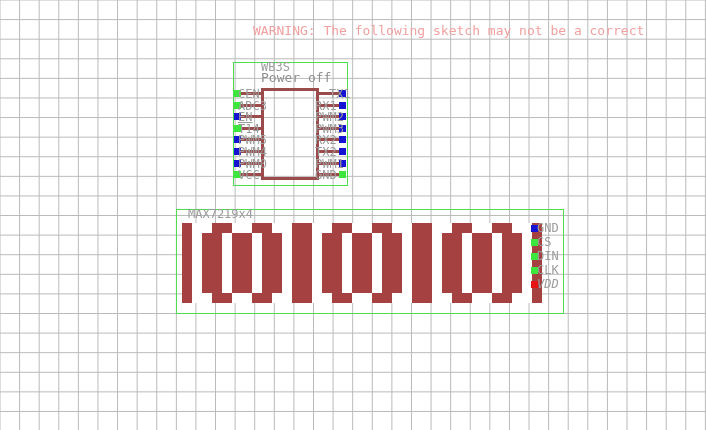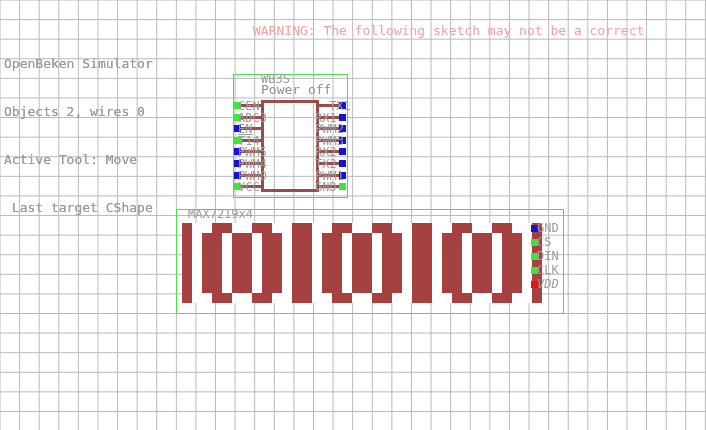--- a/index.html
+++ b/index.html
@@ -48,21 +48,21 @@
   .comp-label{
     position:absolute;
     color:#9c9c9c;
     font-size:12px;
     line-height:12px;
     white-space:nowrap;
     font-family:"DejaVu Sans Mono","Liberation Mono",monospace;
   }
 
   
-  #wb3s{left:233px;top:62px;width:115px;height:124px;margin-top:12px;}
+  #wb3s{left:233px;top:62px;width:115px;height:124px;}
   #wb3s .chip-body{
     position:absolute;left:28px;top:26px;width:58px;height:92px;
     border:3px solid #9b4b4b;
     background:transparent;
     box-sizing:border-box;
   }
   #wb3s .chip-title{left:28px;top:-1px;}
   #wb3s .chip-state{left:28px;top:10px;font-size:13px;color:#8f8f8f;}
 
   .pin{position:absolute;width:7px;height:7px;}
@@ -88,26 +88,20 @@
   .mxcell.on{background:#a64141;}
   .mxcell.off{background:#ffffff;}
 
   #max7219 .side-pins{position:absolute;left:355px;top:16px;}
 </style>
 </head>
 <body>
 
 <div id="canvas">
 
-  <div class="status">
-    <div>OpenBeken Simulator</div>
-    <div>Objects 2, wires 0</div>
-    <div>Active Tool: Move</div>
-    <div> Last target CShape</div>
-  </div>
 
   <div class="warning">WARNING: The following sketch may not be a correct</div>
 
   <div class="comp" id="wb3s">
     <div class="comp-box"></div>
     <div class="comp-label chip-title">WB3S</div>
     <div class="comp-label chip-state">Power off</div>
     <div class="chip-body"></div>
     <div id="wb3s-left-pins">
         <div class="pin-wire" style="left: 4px; top: 30px; width: 26px;"></div>

